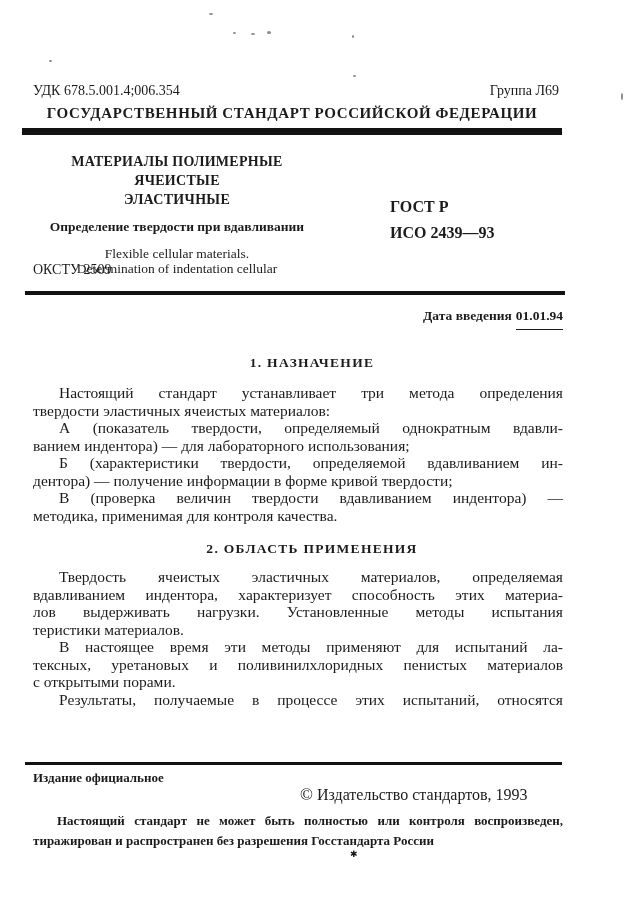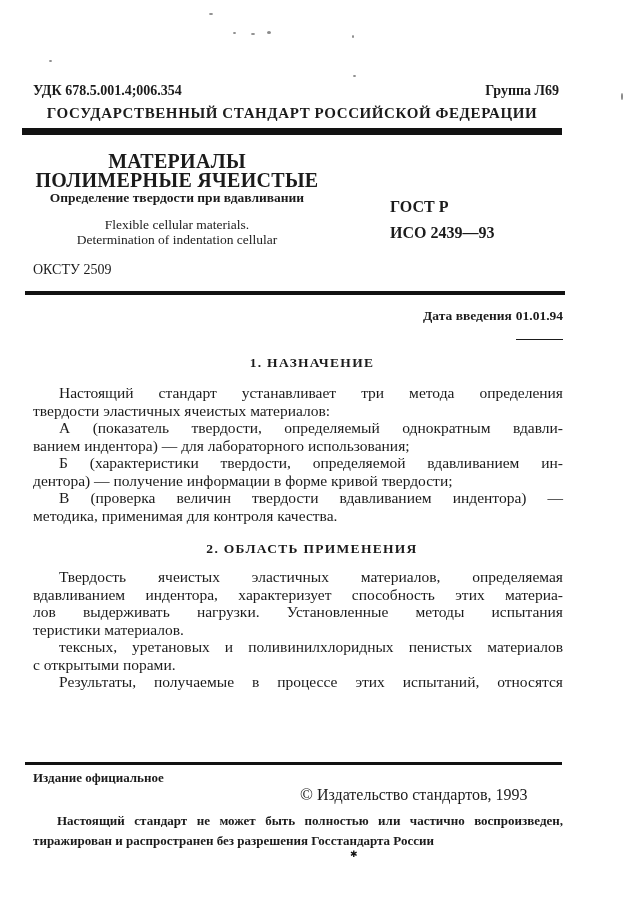--- a/index.html
+++ b/index.html
@@ -7,42 +7,42 @@
     position:relative;
     width:631px;height:907px;
     background:#ffffff;
     color:#1b1b1b;
     font-family:"Liberation Serif","DejaVu Serif",serif;
     overflow:hidden;
   }
   .udc-row{
     position:absolute;top:83px;left:33px;right:72px;
     display:flex;justify-content:space-between;
-    font-weight:bold;font-size:14px;
+    font-weight:normal;font-size:14px;
   }
   .org-header{
     position:absolute;top:105px;left:22px;width:540px;
     text-align:center;font-weight:bold;font-size:15px;letter-spacing:0.6px;
   }
   .bar-thick{position:absolute;left:22px;width:540px;height:7px;background:#121212;}
   .bar1{top:128px;}
   .bar2{top:291px;left:25px;height:4px;}
   .title-block{
     position:absolute;top:152px;left:33px;width:288px;text-align:center;
   }
-  .title-ru{font-weight:bold;font-size:20px;line-height:19px;letter-spacing:0.3px;text-align:center;}
-  .subtitle-ru{font-weight:bold;font-size:13.5px;}
+  .title-ru{font-weight:bold;font-size:14px;line-height:19px;letter-spacing:0.3px;text-align:center;}
+  .subtitle-ru{font-weight:bold;font-size:13.5px;margin-top:10px;}
   .title-en{font-size:13.5px;line-height:15px;margin-top:11px;}
   .designation{
     position:absolute;top:194px;left:390px;width:164px;
     text-align:left;font-weight:bold;font-size:16px;line-height:26px;
   }
   .okstu{position:absolute;top:262px;left:33px;font-size:14px;}
   .date-line{position:absolute;top:308px;right:68px;font-weight:bold;font-size:13.5px;}
-  .date-value{border-bottom:1.5px solid #1b1b1b;padding-bottom:16px;margin-left:4px;}
+  .date-value{border-bottom:1.5px solid #1b1b1b;padding-bottom:6px;margin-left:4px;}
   .section-heading{
     position:absolute;left:47px;width:530px;text-align:center;
     font-weight:bold;font-size:13.5px;letter-spacing:1.3px;
   }
   .sec1-heading{top:355px;}
   .sec2-heading{top:541px;}
   .section-body{
     position:absolute;left:33px;width:530px;
     font-size:15.5px;line-height:17.5px;
   }
@@ -82,20 +82,21 @@
     <span>Группа Л69</span>
   </div>
 
   <div class="org-header">ГОСУДАРСТВЕННЫЙ СТАНДАРТ РОССИЙСКОЙ ФЕДЕРАЦИИ</div>
 
   <div class="bar-thick bar1"></div>
 
   <div class="title-block">
     <div class="title-ru">
       <div>МАТЕРИАЛЫ ПОЛИМЕРНЫЕ ЯЧЕИСТЫЕ</div>
+      <div>ЭЛАСТИЧНЫЕ</div>
     </div>
     <div class="subtitle-ru">Определение твердости при вдавливании</div>
     <div class="title-en">
       <div>Flexible cellular materials.</div>
       <div>Determination of indentation cellular</div>
     </div>
   </div>
 
   <div class="designation">
     <div>ГОСТ Р</div>
@@ -132,32 +133,33 @@
 
   <div class="section-heading sec2-heading">2. ОБЛАСТЬ ПРИМЕНЕНИЯ</div>
   <div class="section-body sec2-body">
     <div class="para">
         <div class="tline">Твердость ячеистых эластичных материалов, определяемая</div>
         <div class="tline">вдавливанием индентора, характеризует способность этих материа-</div>
         <div class="tline">лов выдерживать нагрузки. Установленные методы испытания</div>
         <div class="tline tline-last">теристики материалов.</div>
       </div>
     <div class="para">
+        <div class="tline">В настоящее время эти методы применяют для испытаний ла-</div>
         <div class="tline">тексных, уретановых и поливинилхлоридных пенистых материалов</div>
         <div class="tline tline-last">с открытыми порами.</div>
       </div>
     <div class="para">
         <div class="tline">Результаты, получаемые в процессе этих испытаний, относятся</div>
       </div>
   </div>
 
   <div class="footer-rule"></div>
   <div class="official">Издание официальное</div>
   <div class="copyright">
     <span class="c-sign">©</span><span>Издательство стандартов, 1993</span>
   </div>
   <div class="restriction para">
-      <div class="tline">Настоящий стандарт не может быть полностью или частично воспроизведен,</div>
+      <div class="tline">Настоящий стандарт не может быть полностью или контроля воспроизведен,</div>
       <div class="tline tline-last">тиражирован и распространен без разрешения Госстандарта России</div>
     </div>
   <div class="end-mark">✱</div>
 
 </div>
 
 </body></html>

